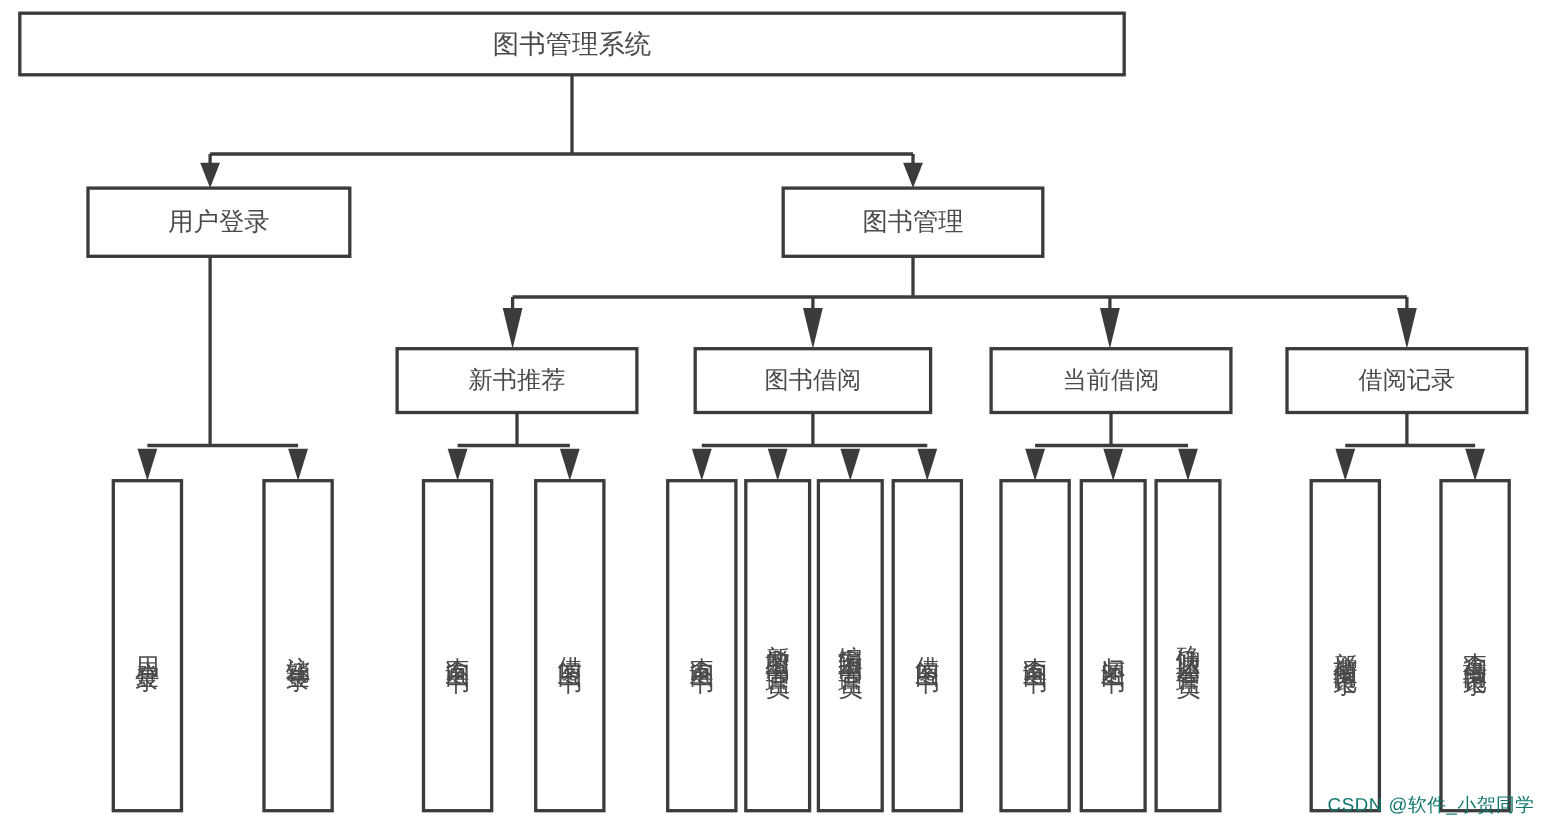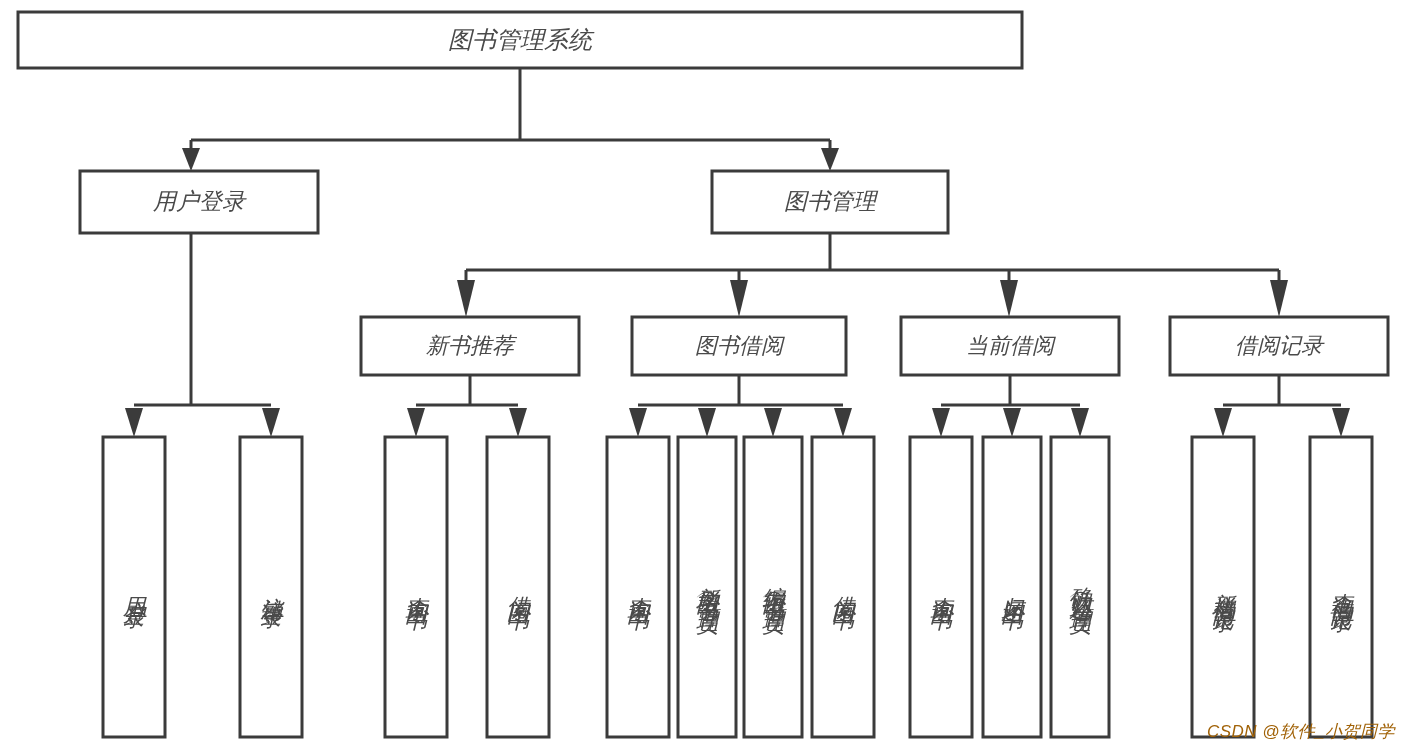--- a/index.html
+++ b/index.html
@@ -1,21 +1,21 @@
 <!DOCTYPE html>
 <html><head>
 <meta charset="utf-8">
 <style>
   html,body{margin:0;padding:0;background:#ffffff;}
   body{
     width:1405px;height:747px;overflow:hidden;
     font-family:"Liberation Sans","DejaVu Sans",sans-serif;
     color:#333333;
   }
-  #diagram-root{position:relative;width:1405px;height:747px;background:#ffffff;font-style:italic;}
+  #diagram-root{position:relative;width:1405px;height:747px;background:#ffffff;}
   svg#diagram-svg{position:absolute;left:0;top:0;width:1405px;height:747px;}
 
   .node-box{
     fill:#ffffff;
     stroke:#3b3b3b;
     stroke-width:3;
   }
   .connector{
     stroke:#3b3b3b;
     stroke-width:3;
@@ -51,21 +51,21 @@
     line-height:1;
     color:#4a4a4a;
     white-space:nowrap;
   }
 
   .watermark{
     position:absolute;
     right:10px;
     bottom:4px;
     font-size:17px;
-    color:#a16207;
+    color:#0f766e;
     font-family:"Liberation Sans","DejaVu Sans",sans-serif;
     letter-spacing:0.5px;
     pointer-events:none;
     user-select:none;
   }
 </style>
 </head>
 <body>
 
 <div id="diagram-root">

